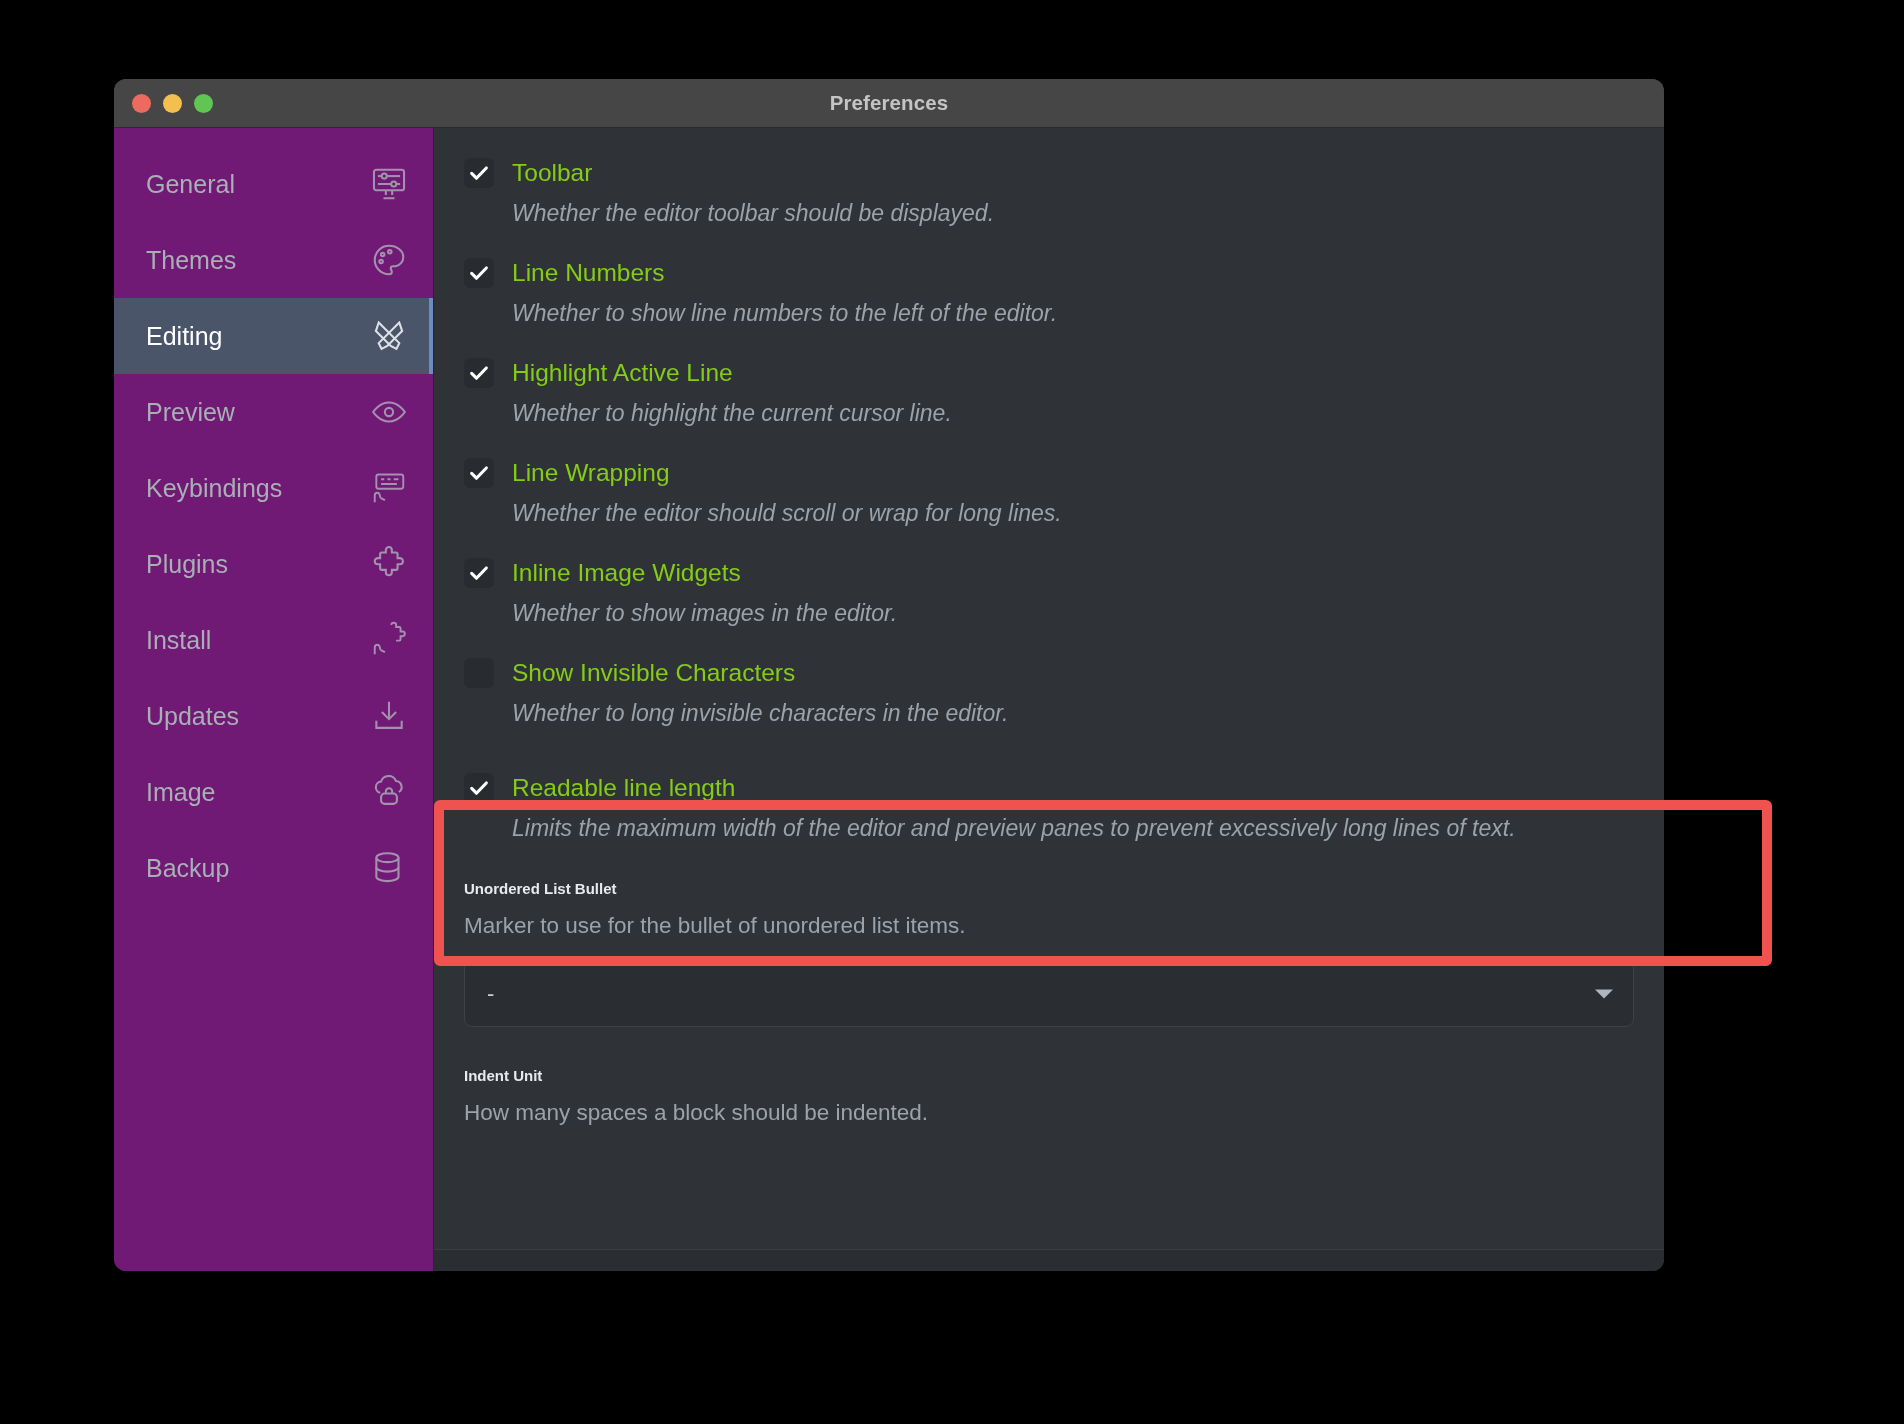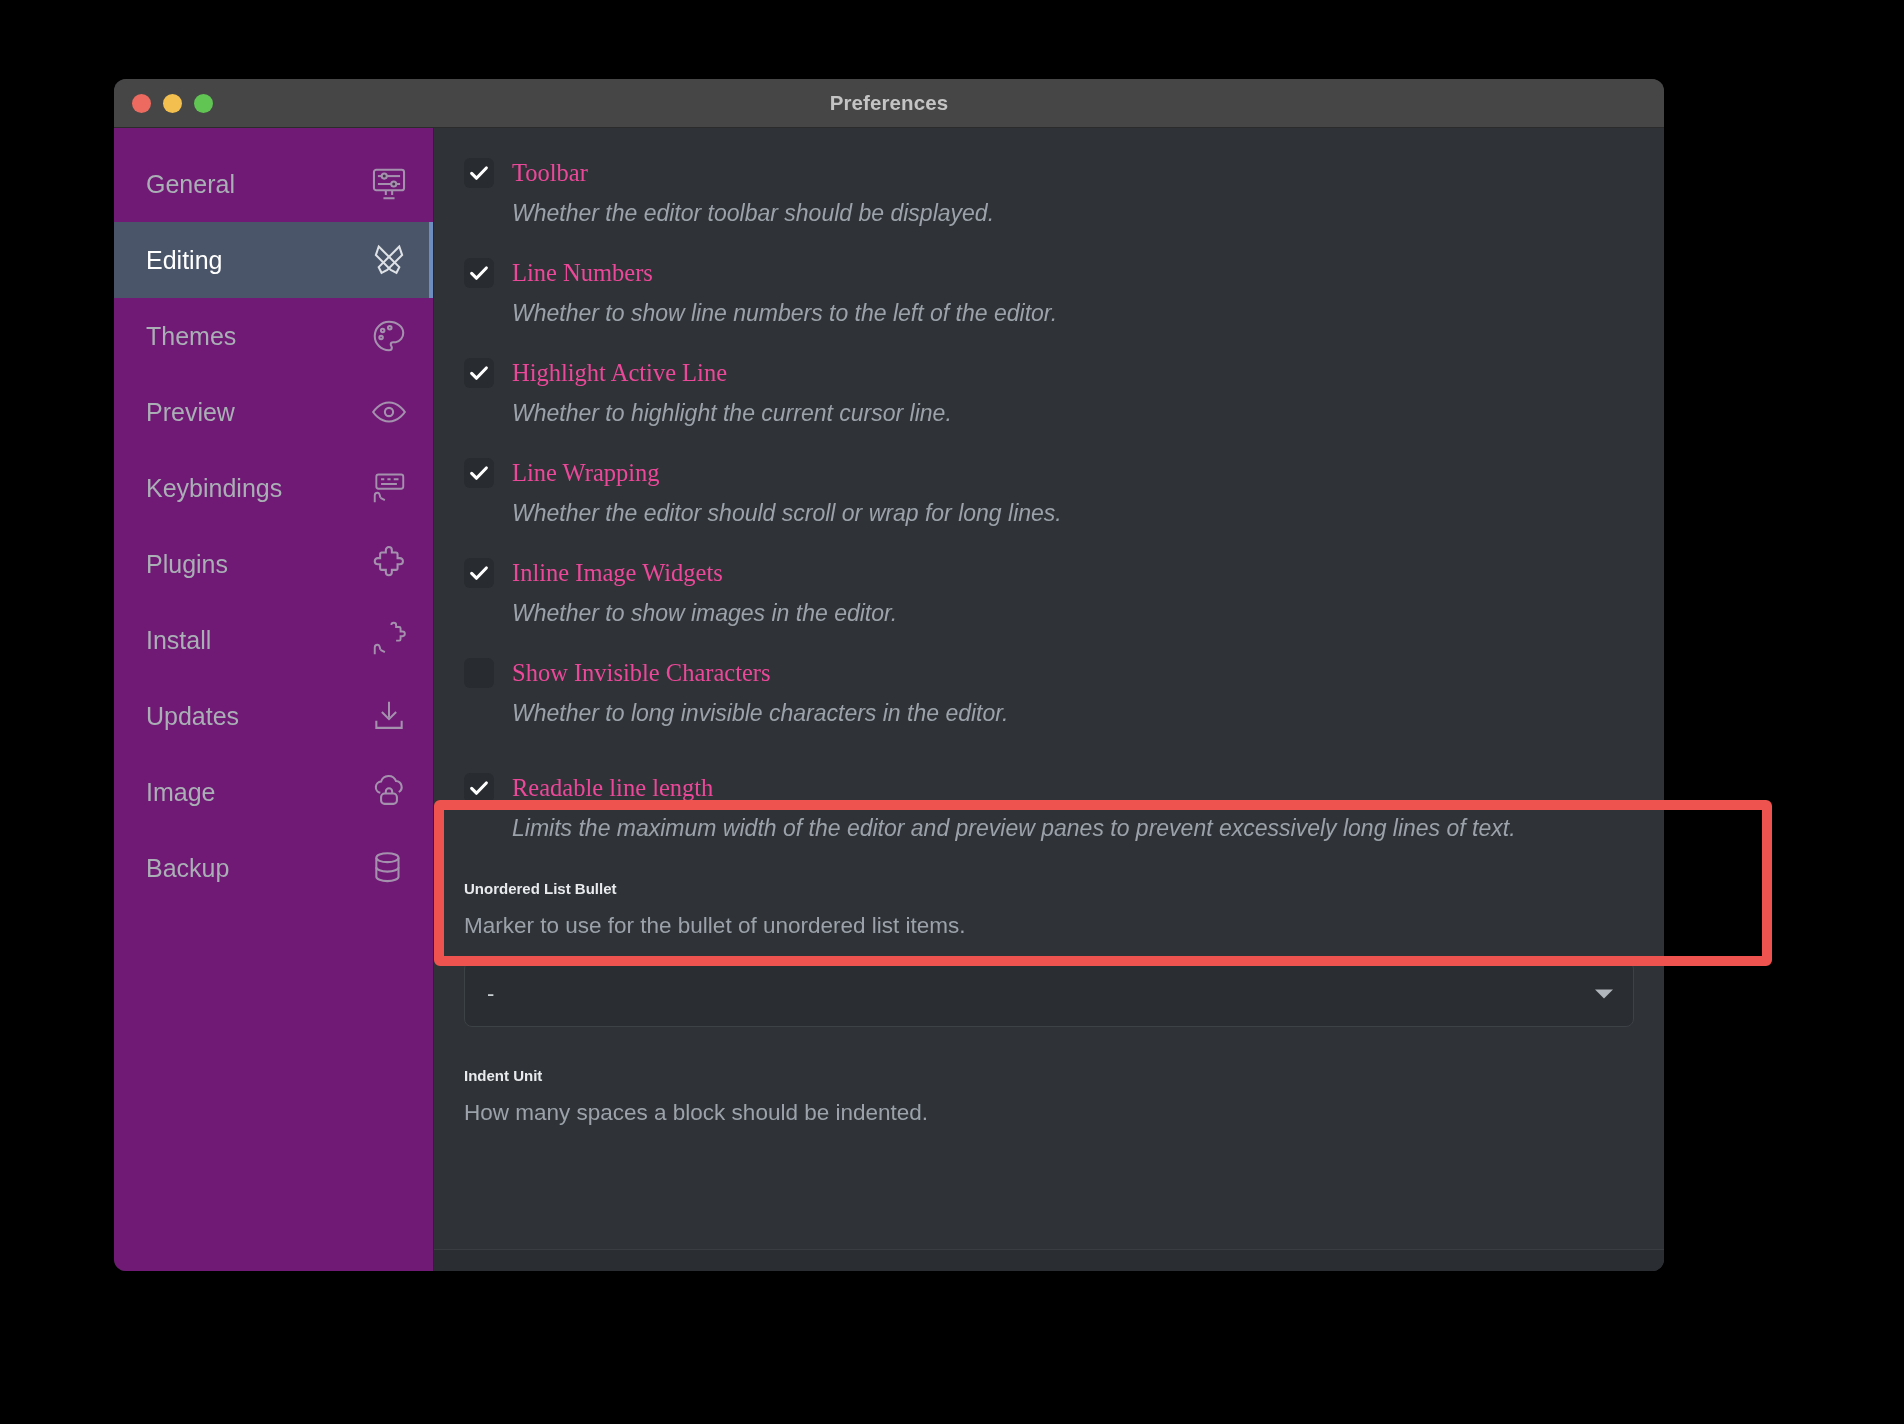--- a/index.html
+++ b/index.html
@@ -134,23 +134,22 @@
     background: #282b2f;
     display: flex;
     align-items: center;
     justify-content: center;
     cursor: pointer;
   }
   .checkbox svg { width: 22px; height: 22px; display: block; }
 
   .setting-title {
     font-size: 24.5px;
-    color: #ec4899;
+    color: #84cc16;
     white-space: nowrap;
-    font-family: Liberation Serif, serif;
   }
 
   .setting-desc {
     font-size: 23px;
     color: #9ba2a9;
     margin: 10px 0 0 48px;
     white-space: nowrap;
     font-style: italic;
   }
 
@@ -240,38 +239,38 @@
               <rect x="2.5" y="3" width="19" height="13" rx="1.5"></rect>
               <line x1="5" y1="7" x2="19" y2="7"></line>
                 <circle cx="9" cy="7" r="1.6" fill="#33373c"></circle>
               <line x1="5" y1="12" x2="19" y2="12"></line>
                 <circle cx="15" cy="12" r="1.6" fill="#33373c"></circle>
               <path d="M10 16v3M14 16v3M8.5 21h7"></path>
             </svg>
           </span>
         </div>
 
-        <div class="nav-item active">
-          <span class="label">Editing</span>
-          <span class="nav-icon">
-            <svg viewBox="0 0 24 24" fill="none" stroke="#e6eaee" stroke-width="1.3">
-              <path d="M5.5 3.5l13 13-1.8 3.6-3.6-1.8-9.4-9.4z"></path>
-              <path d="M18.5 3.5l-13 13 1.8 3.6 3.6-1.8 9.4-9.4z"></path>
-            </svg>
-          </span>
-        </div>
-
         <div class="nav-item">
           <span class="label">Themes</span>
           <span class="nav-icon">
             <svg viewBox="0 0 24 24" fill="none" stroke="#b9bfc5" stroke-width="1.3">
               <path d="M12 3a9 9 0 100 18c1.2 0 1.8-.8 1.8-1.6 0-.9-.7-1.3-.7-2.1 0-.8.6-1.4 1.5-1.4h1.6A5.8 5.8 0 0021 10c0-3.9-4-7-9-7z"></path>
               <circle cx="8" cy="8.5" r="1.1"></circle>
                 <circle cx="12.5" cy="6.8" r="1.1"></circle>
                 <circle cx="7" cy="13" r="1.1"></circle>
+            </svg>
+          </span>
+        </div>
+
+        <div class="nav-item active">
+          <span class="label">Editing</span>
+          <span class="nav-icon">
+            <svg viewBox="0 0 24 24" fill="none" stroke="#e6eaee" stroke-width="1.3">
+              <path d="M5.5 3.5l13 13-1.8 3.6-3.6-1.8-9.4-9.4z"></path>
+              <path d="M18.5 3.5l-13 13 1.8 3.6 3.6-1.8 9.4-9.4z"></path>
             </svg>
           </span>
         </div>
 
         <div class="nav-item">
           <span class="label">Preview</span>
           <span class="nav-icon">
             <svg viewBox="0 0 24 24" fill="none" stroke="#b9bfc5" stroke-width="1.3">
               <path d="M2 12s3.8-6 10-6 10 6 10 6-3.8 6-10 6-10-6-10-6z"></path>
               <circle cx="12" cy="12" r="2.6"></circle>

